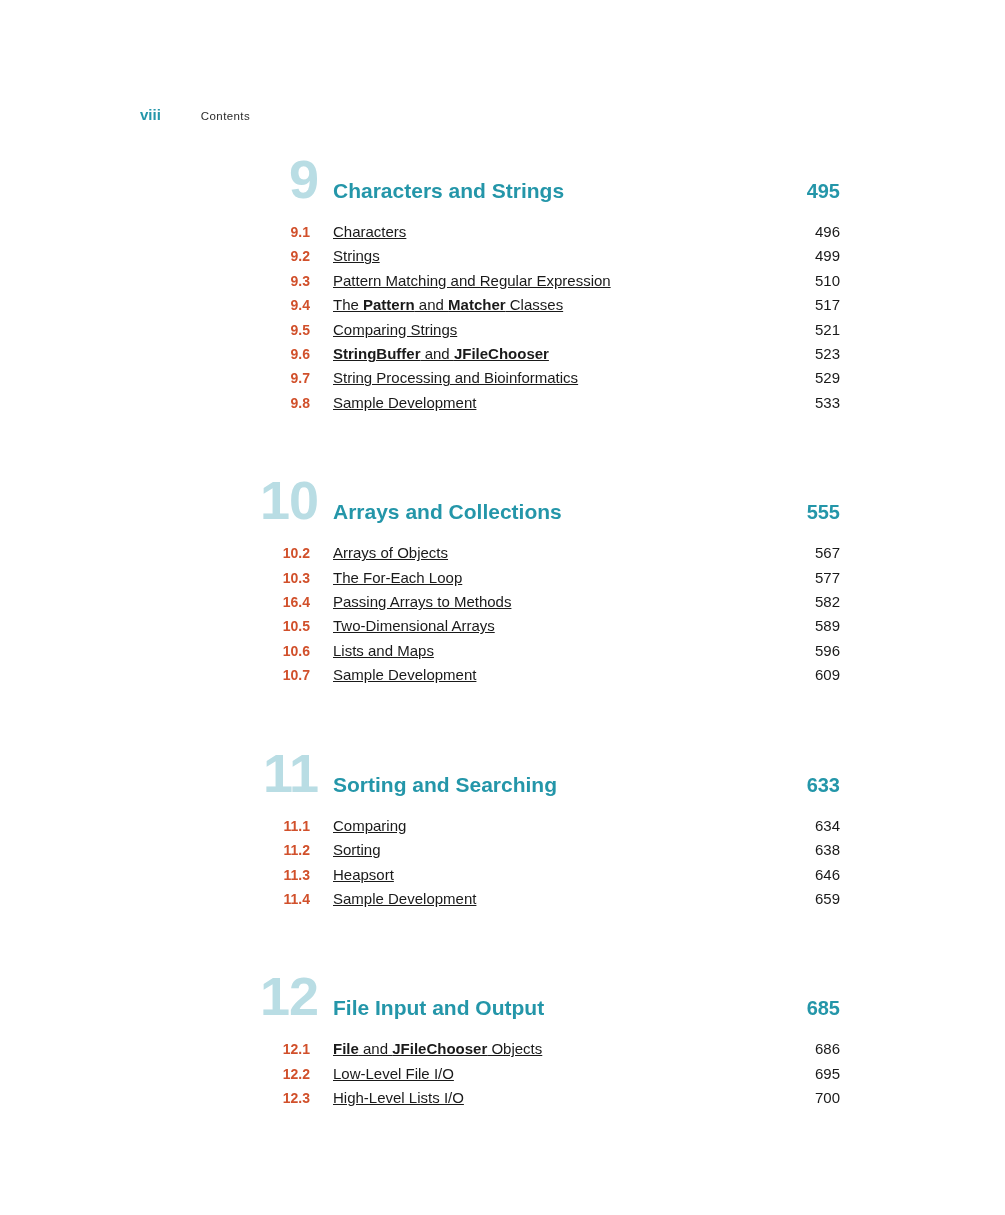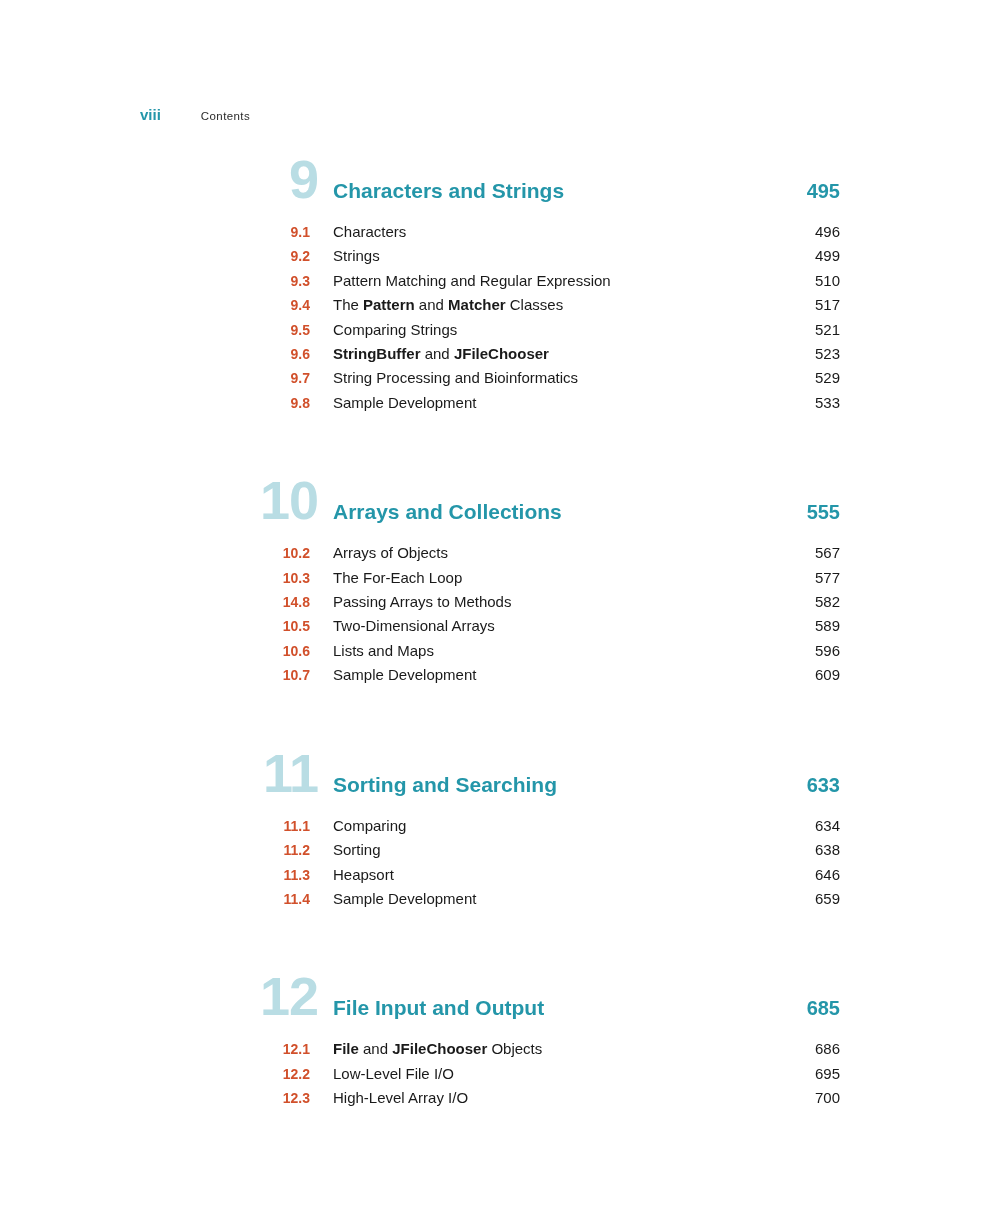--- a/index.html
+++ b/index.html
@@ -82,20 +82,21 @@
     text-align: right;
     font-size: 14px;
     font-weight: bold;
     color: var(--section-number, #d1502b);
   }
   .sec-title {
     margin-left: 23px;
     flex: 1;
     font-size: 15px;
     color: var(--text, #1a1a1a);
+    text-decoration: underline;
   }
   .sec-title .b { font-weight: bold; }
   .sec-page {
     font-size: 15px;
     color: var(--text, #1a1a1a);
   }
 </style>
 </head>
 <body>
 
@@ -162,21 +163,21 @@
           <span class="sec-num">10.2</span>
           <span class="sec-title"><span>Arrays of Objects</span></span>
           <span class="sec-page">567</span>
         </div>
         <div class="sec-row">
           <span class="sec-num">10.3</span>
           <span class="sec-title"><span>The For-Each Loop</span></span>
           <span class="sec-page">577</span>
         </div>
         <div class="sec-row">
-          <span class="sec-num">14.8</span>
+          <span class="sec-num">16.4</span>
           <span class="sec-title"><span>Passing Arrays to Methods</span></span>
           <span class="sec-page">582</span>
         </div>
         <div class="sec-row">
           <span class="sec-num">10.5</span>
           <span class="sec-title"><span>Two-Dimensional Arrays</span></span>
           <span class="sec-page">589</span>
         </div>
         <div class="sec-row">
           <span class="sec-num">10.6</span>
@@ -227,18 +228,18 @@
           <span class="sec-title"><span class="b">File</span><span> and </span><span class="b">JFileChooser</span><span> Objects</span></span>
           <span class="sec-page">686</span>
         </div>
         <div class="sec-row">
           <span class="sec-num">12.2</span>
           <span class="sec-title"><span>Low-Level File I/O</span></span>
           <span class="sec-page">695</span>
         </div>
         <div class="sec-row">
           <span class="sec-num">12.3</span>
-          <span class="sec-title"><span>High-Level Array I/O</span></span>
+          <span class="sec-title"><span>High-Level Lists I/O</span></span>
           <span class="sec-page">700</span>
         </div>
       </section>
     </div>
 </div>
 
 </body></html>

